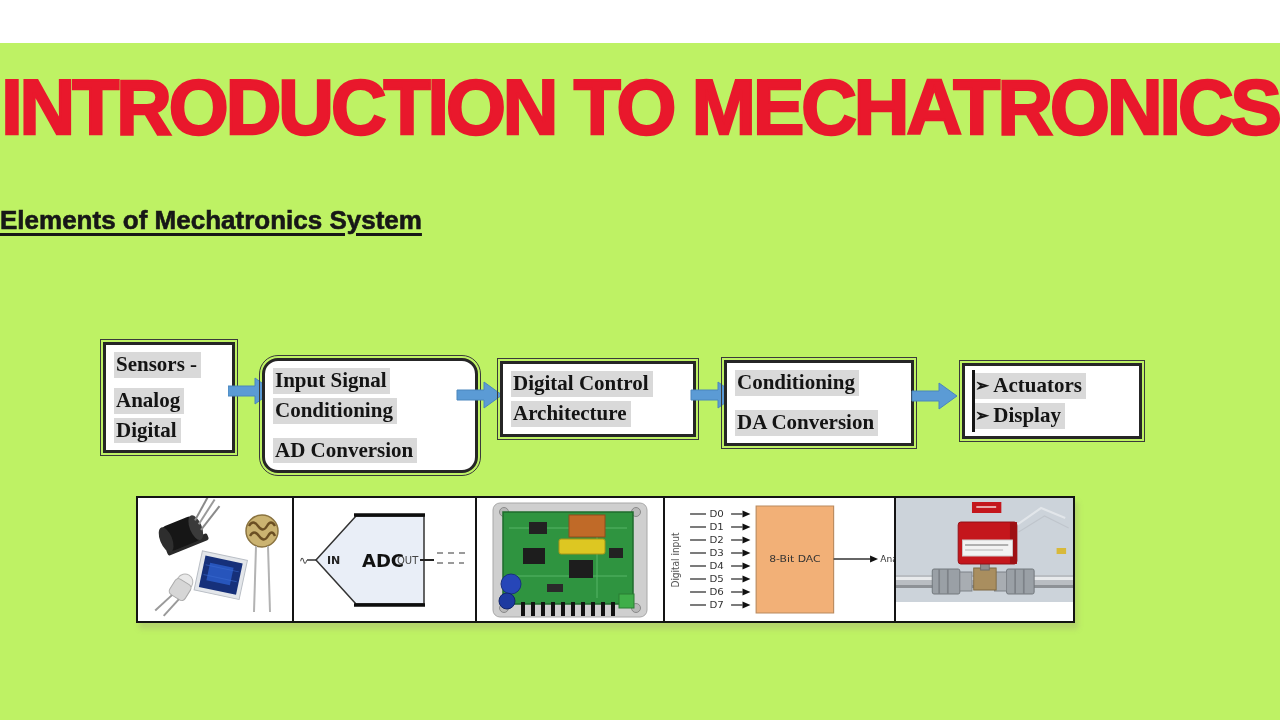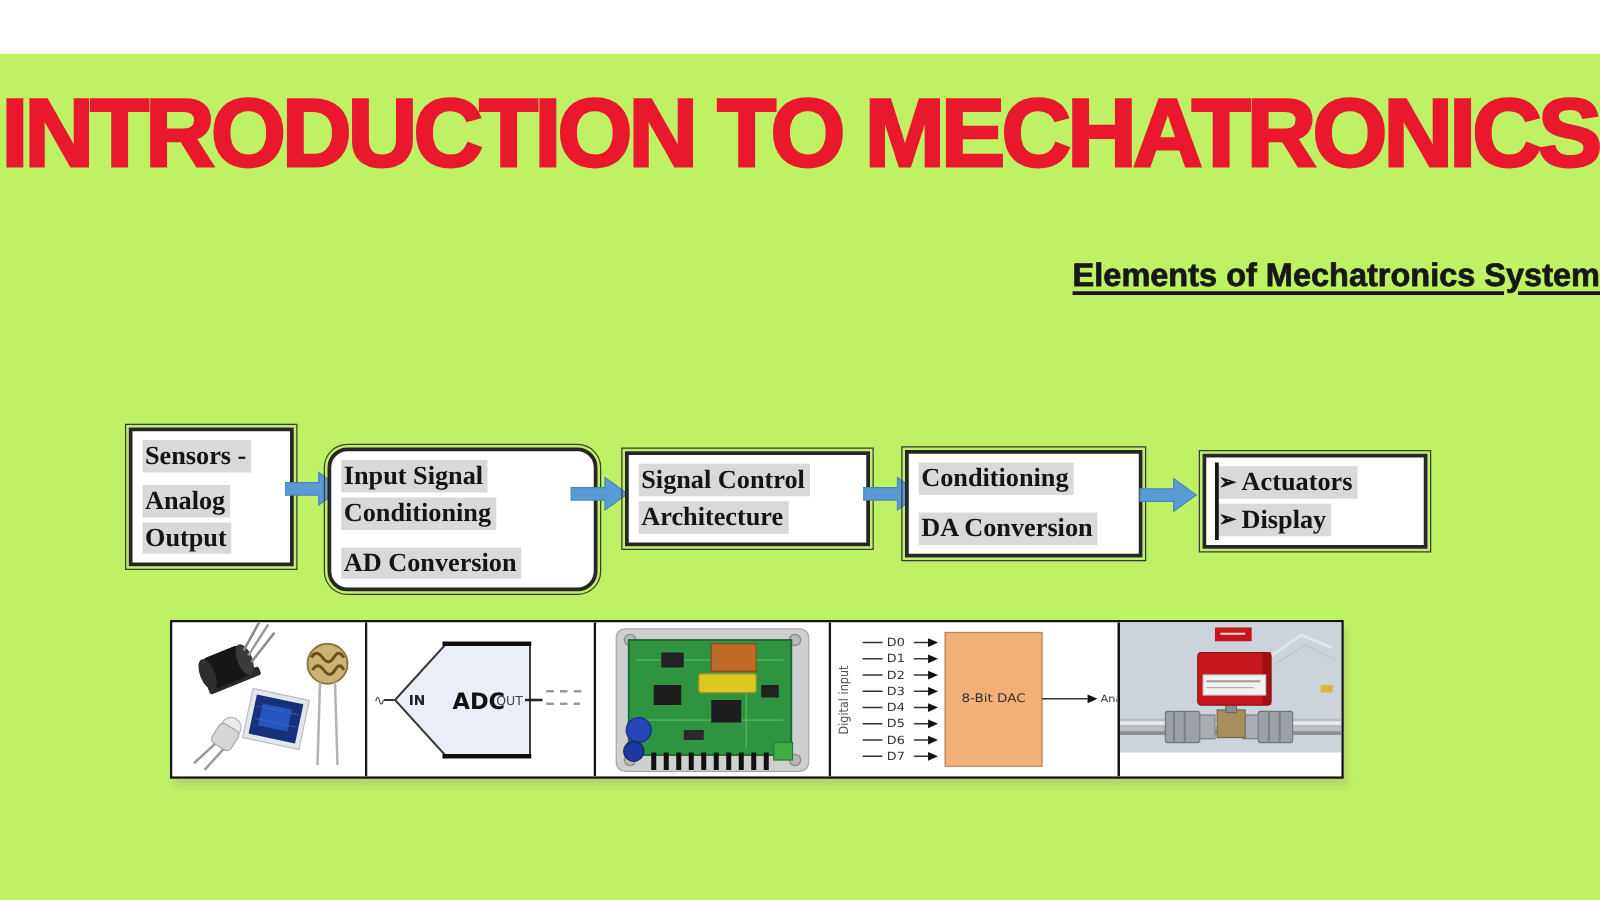--- a/index.html
+++ b/index.html
@@ -5,21 +5,21 @@
   html,body{margin:0;padding:0;background:#ffffff;}
   .slide{position:relative;width:1280px;height:720px;background:#bef264;overflow:hidden;
          font-family:"Liberation Serif",serif;margin-top:43px;}
 
   
   .title{position:absolute;left:0;right:0;top:26px;text-align:center;white-space:nowrap;
          font-family:"Liberation Sans",sans-serif;font-weight:900;font-size:77px;
          letter-spacing:-3px;color:#e9182c;-webkit-text-stroke:2.4px #e9182c;line-height:1;}
 
   
-  .heading{position:absolute;left:0;right:0;top:162px;text-align:right;
+  .heading{position:absolute;left:0;right:0;top:162px;text-align:left;
            font-family:"Liberation Sans",sans-serif;font-weight:800;font-size:26px;color:#171717;
            -webkit-text-stroke:0.6px #171717;
            text-decoration:underline;text-decoration-thickness:2.5px;text-underline-offset:4px;}
 
   
   .fbox{position:absolute;background:#fff;border:3px solid #262626;outline:1.5px solid #3a3a3a;
         outline-offset:2px;padding:5px 8px;font-weight:700;font-size:21px;color:#141414;
         line-height:1.18;box-sizing:border-box;}
   .fbox .hl{background:#d9d9d9;padding:0 4px 1px 2px;display:inline-block;margin:2px 0;}
   .fbox .sp6{height:6px;} .fbox .sp10{height:10px;}
@@ -47,40 +47,40 @@
   <div class="title">INTRODUCTION TO MECHATRONICS</div>
 
   <div class="heading">Elements of Mechatronics System</div>
 
   <div>
 
     <div class="fbox" style="left:103px;top:299px;width:132px;">
       <div><span class="hl">Sensors -</span></div>
       <div class="sp6"></div>
       <div><span class="hl">Analog</span></div>
-      <div><span class="hl">Output</span></div>
+      <div><span class="hl">Digital</span></div>
     </div>
 
     <svg class="barrow" style="left:228px;top:334px;" width="46" height="28" viewBox="0 0 46 28">
       <polygon points="0,9 27,9 27,1 45,14 27,27 27,19 0,19" fill="#5b9bd5" stroke="#4a86bd" stroke-width="1"></polygon>
     </svg>
 
     <div class="fbox" style="left:262px;top:315px;width:216px;border-radius:16px;">
       <div><span class="hl">Input Signal</span></div>
       <div><span class="hl">Conditioning</span></div>
       <div class="sp10"></div>
       <div><span class="hl">AD Conversion</span></div>
     </div>
 
     <svg class="barrow" style="left:455px;top:338px;" width="50" height="28" viewBox="0 0 46 28">
       <polygon points="0,9 27,9 27,1 45,14 27,27 27,19 0,19" fill="#5b9bd5" stroke="#4a86bd" stroke-width="1"></polygon>
     </svg>
 
     <div class="fbox" style="left:500px;top:318px;width:196px;">
-      <div><span class="hl">Signal Control</span></div>
+      <div><span class="hl">Digital Control</span></div>
       <div><span class="hl">Architecture</span></div>
     </div>
 
     <svg class="barrow" style="left:690px;top:338px;" width="48" height="28" viewBox="0 0 46 28">
       <polygon points="0,9 27,9 27,1 45,14 27,27 27,19 0,19" fill="#5b9bd5" stroke="#4a86bd" stroke-width="1"></polygon>
     </svg>
 
     <div class="fbox" style="left:724px;top:317px;width:190px;">
       <div><span class="hl">Conditioning</span></div>
       <div class="sp10"></div>

